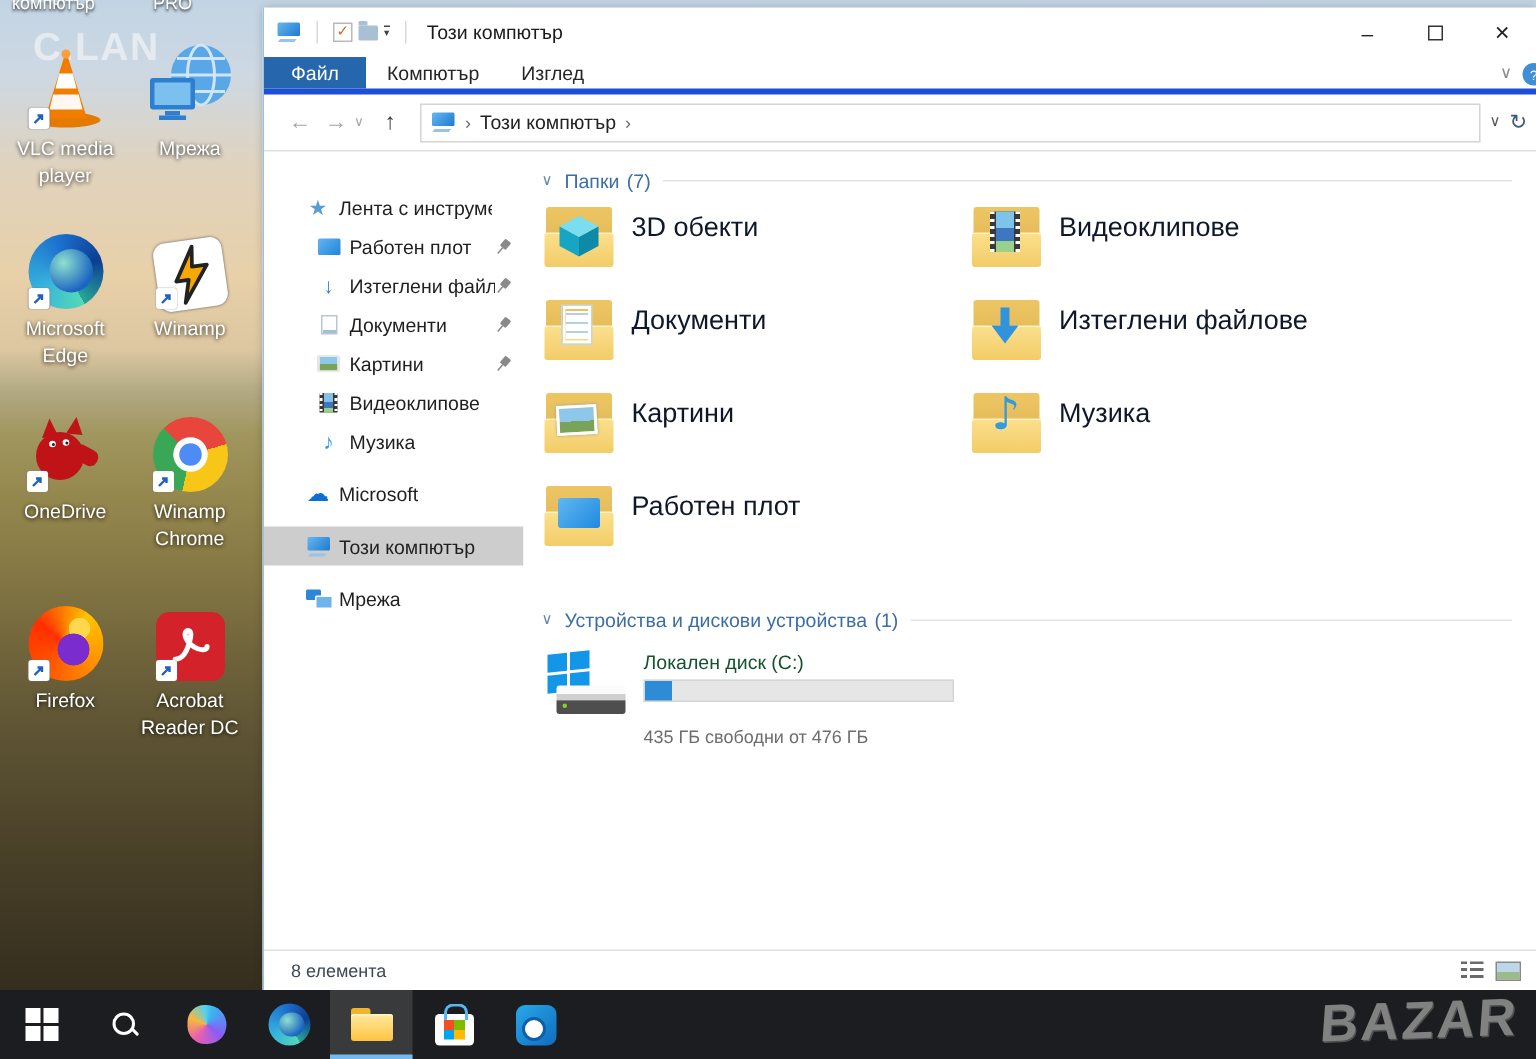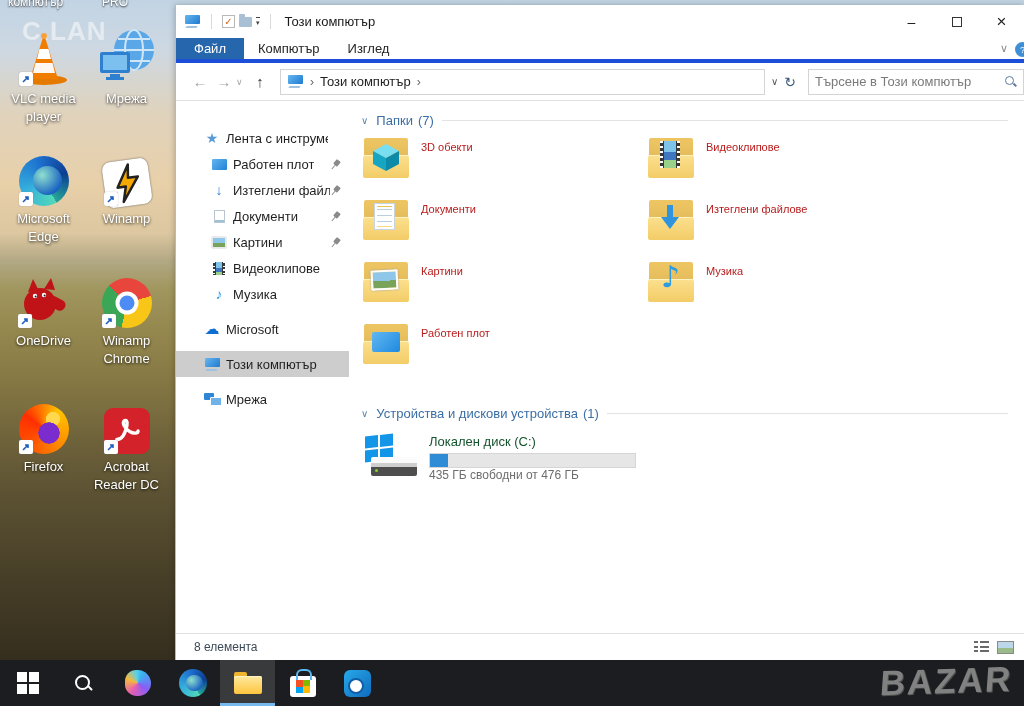--- a/index.html
+++ b/index.html
@@ -110,21 +110,21 @@
   .mini-net:before{content:'';position:absolute;left:0;top:0;width:10px;height:7px;background:#2f86d6;border-radius:1px}
   .mini-net:after{content:'';position:absolute;left:6px;top:4px;width:10px;height:7px;background:#6fb3ea;border:1px solid #fff;border-radius:1px}
 
   .content{flex:1;padding:12px 0 0 12px;overflow:hidden}
   .ghead{display:flex;align-items:center;font-size:13px;color:#3b6ea5}
   .ghead .gv{font-size:10px;color:#5f87b0;margin-right:8px}
   .ghead .gcount{margin-left:5px}
   .gline{flex:1;height:1px;background:#e3e3e3;margin-left:8px;margin-right:16px}
   .fgrid{margin:10px 0 0 2px;display:grid;grid-template-columns:285px 285px;grid-auto-rows:62px}
   .tile{display:flex;gap:12px}
-  .tlabel{font-size:11px;color:#b91c1c;padding-top:3px}
+  .tlabel{font-size:18px;color:#0f172a;padding-top:3px}
 
   .folder{position:relative;width:46px;height:40px;flex:none}
   .folder .f-back{position:absolute;left:1px;top:0;width:44px;height:36px;background:linear-gradient(#edc663,#dfb254);border-radius:2px}
   .folder .f-front{position:absolute;left:0;bottom:0;width:46px;height:23px;background:linear-gradient(#fce08e,#f2cc67);border-radius:2px;box-shadow:inset 0 1px 0 #fff3c0}
   .ovl{position:absolute;z-index:3}
   .ovl-cube{left:8px;top:4px}
   .ovl-doc{left:11px;top:3px;width:21px;height:27px;background:#fff;border:1px solid #c9d4de;
     box-shadow:inset 0 0 0 2px #fff;background-image:repeating-linear-gradient(180deg,transparent 0 5px,#b8cfe0 5px 6px);background-clip:content-box;padding:3px 2px}
   .ovl-pic{left:8px;top:8px;width:27px;height:20px;border:2px solid #fdfdfd;box-shadow:0 0 2px #999;background:linear-gradient(#8ec7ea 55%,#79a35b 55%);transform:rotate(-3deg)}
   .ovl-desk{left:9px;top:8px;width:28px;height:20px;background:linear-gradient(135deg,#62b7f0,#1e8ae0);border-radius:2px}
@@ -139,21 +139,21 @@
   .drive-ic{position:relative;width:56px;height:46px;flex:none}
   .d-box{position:absolute;right:2px;bottom:3px;width:46px;height:19px;border-radius:2px;
     background:linear-gradient(#fbfbfb 0 30%,#cfcfcf 31% 52%,#4e4e4e 53%)}
   .d-box:after{content:'';position:absolute;left:4px;bottom:4px;width:3px;height:3px;border-radius:50%;background:#86d31e}
   .d-flag{position:absolute;left:2px;top:2px;display:grid;grid-template:12px 12px/13px 13px;gap:2px;transform:skewY(-6deg)}
   .d-flag b{background:#1396e8}
   .drive-info{padding-top:1px}
   .drive-name{font-size:13px;color:#14532d}
   .drive-bar{margin-top:4px;width:207px;height:15px;background:#e6e6e6;border:1px solid #d6d6d6}
   .drive-fill{height:100%;background:#2e8bd5}
-  .drive-free{margin-top:0;font-size:12px;color:#6d6d6d}
+  .drive-free{margin-top:16px;font-size:12px;color:#6d6d6d}
 
   .statusbar{height:27px;border-top:1px solid #e0e0e0;display:flex;align-items:center;padding:0 10px 0 18px;font-size:12px;color:#3c4a58}
   .sviews{margin-left:auto;display:flex;gap:8px;align-items:center}
   .sv-list{width:15px;height:13px;background:
     repeating-linear-gradient(180deg,#6a6a6a 0 2px,transparent 2px 4.6px) right/9px 100% no-repeat,
     repeating-linear-gradient(180deg,#6a6a6a 0 2px,transparent 2px 4.6px) left/4px 100% no-repeat}
   .sv-thumb{width:17px;height:13px;border:1px solid #8a8a8a;background:linear-gradient(180deg,#bcd6ea 55%,#9bbb8a 55%)}
 
   
   .taskbar{position:absolute;left:0;bottom:0;width:100%;height:46px;background:#1c1d20;display:flex;align-items:stretch;z-index:20}
@@ -338,24 +338,20 @@
     <span class="tinyv">∨</span>
     <span class="navarr up">↑</span>
     <div class="addrbar">
       <span class="mini-pc"></span>
       <span class="csep">›</span>
       <span class="crumb">Този компютър</span>
       <span class="csep">›</span>
     </div>
     <span class="addr-v">∨</span>
     <span class="refresh">↻</span>
-    <div class="searchbox">
-      <input placeholder="Търсене в Този компютър" style="">
-      <span class="mag"></span>
-    </div>
   </div>
 
   <div class="bodyrow">
     <div class="navpane">
       <div class="nitem">
         <span class="mi star">★</span>
         <span class="nlabel">Лента с инструменти</span>
       </div>
       <div class="nitem lvl2">
         <span class="mi">

